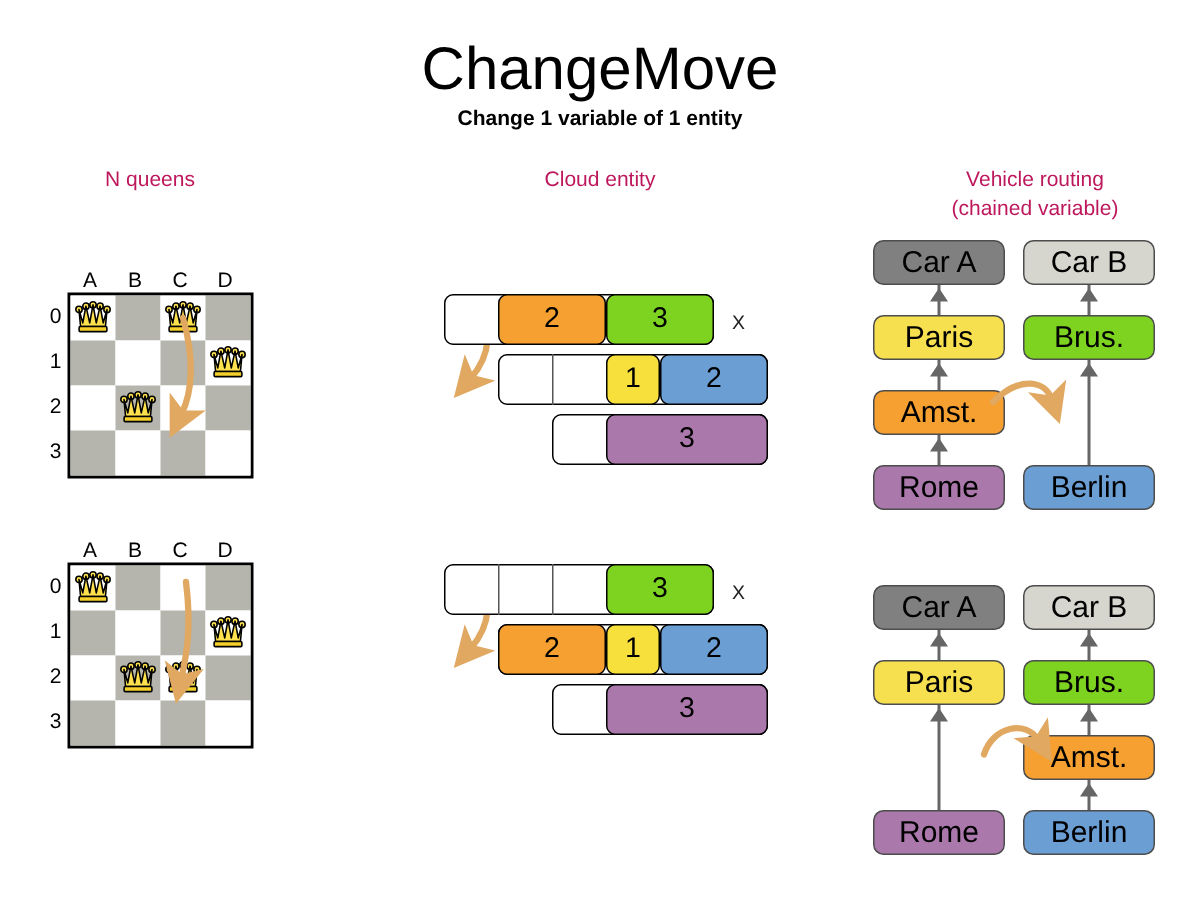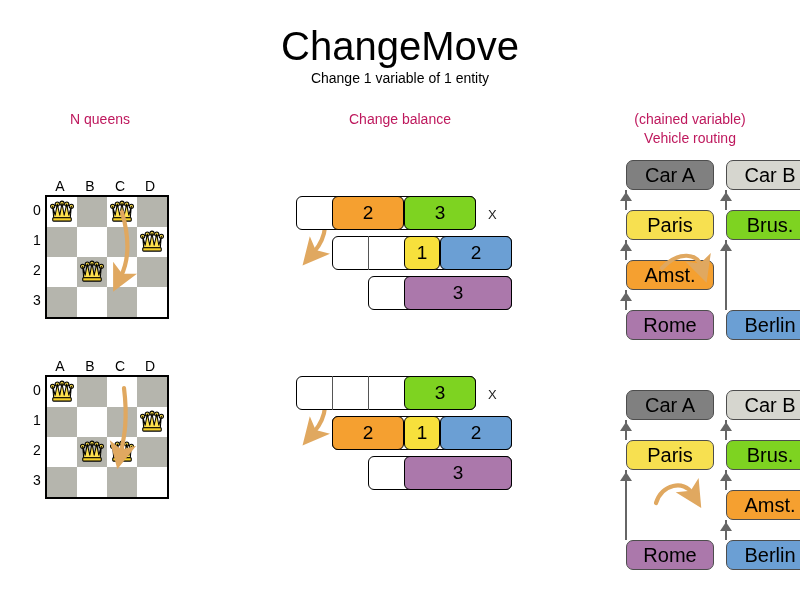--- a/index.html
+++ b/index.html
@@ -9,21 +9,21 @@
     color:#111;position:relative;overflow:hidden;
   }
 
   
   #title{
     position:absolute;top:24px;left:0;width:800px;text-align:center;
     font-size:40px;font-weight:400;color:#000;letter-spacing:0px;
   }
   #subtitle{
     position:absolute;top:70px;left:0;width:800px;text-align:center;
-    font-size:14px;font-weight:400;color:#000;
+    font-size:14px;font-weight:700;color:#000;
   }
   .col-head{
     position:absolute;text-align:center;font-size:14px;color:#be185d;line-height:19px;
   }
 
   
   .board-wrap{position:absolute;}
   .file-label,.rank-label{
     position:absolute;font-size:14px;color:#000;text-align:center;
     font-family:"Liberation Sans", sans-serif;
@@ -45,44 +45,44 @@
   }
   .cap.plain{border-radius:6px;}
   .seg-div{position:absolute;top:0;width:1.3px;height:34px;background:#555;}
   .cloud-lab{position:absolute;font-size:13px;color:#222;}
 
   
   .node{
     position:absolute;box-sizing:border-box;
     border:1.6px solid #4d4d4d;border-radius:7px;
     display:flex;align-items:center;justify-content:center;
-    font-size:20px;color:#000;margin-left:44px;
+    font-size:20px;color:#000;
   }
   .edge{position:absolute;background:#666;width:2.4px;}
   .edge-head{position:absolute;width:0;height:0;
     border-left:6px solid transparent;border-right:6px solid transparent;
     border-bottom:9px solid #666;}
 
   svg.overlay{position:absolute;left:0;top:0;width:800px;height:600px;pointer-events:none;}
 </style>
 </head>
 <body>
 
 <div id="title">ChangeMove</div>
 <div id="subtitle">Change 1 variable of 1 entity</div>
 
 <div class="col-head" style="left:20px;top:110px;width:160px;">
   <div>N queens</div>
 </div>
 <div class="col-head" style="left:310px;top:110px;width:180px;">
-  <div>Change balance</div>
+  <div>Cloud entity</div>
 </div>
 <div class="col-head" style="left:600px;top:110px;width:180px;">
+  <div>Vehicle routing</div>
   <div>(chained variable)</div>
-  <div>Vehicle routing</div>
 </div>
 
 <div id="nqueens-before" class="board-wrap" style="left:30px;top:178px;">
     <div class="file-label" style="left: 15px; top: 0px; width: 30px;">A</div>
     <div class="file-label" style="left: 45px; top: 0px; width: 30px;">B</div>
     <div class="file-label" style="left: 75px; top: 0px; width: 30px;">C</div>
     <div class="file-label" style="left: 105px; top: 0px; width: 30px;">D</div>
     <div class="rank-label" style="left: 0px; top: 24px; width: 14px;">0</div>
     <div class="rank-label" style="left: 0px; top: 54px; width: 14px;">1</div>
     <div class="rank-label" style="left: 0px; top: 84px; width: 14px;">2</div>

